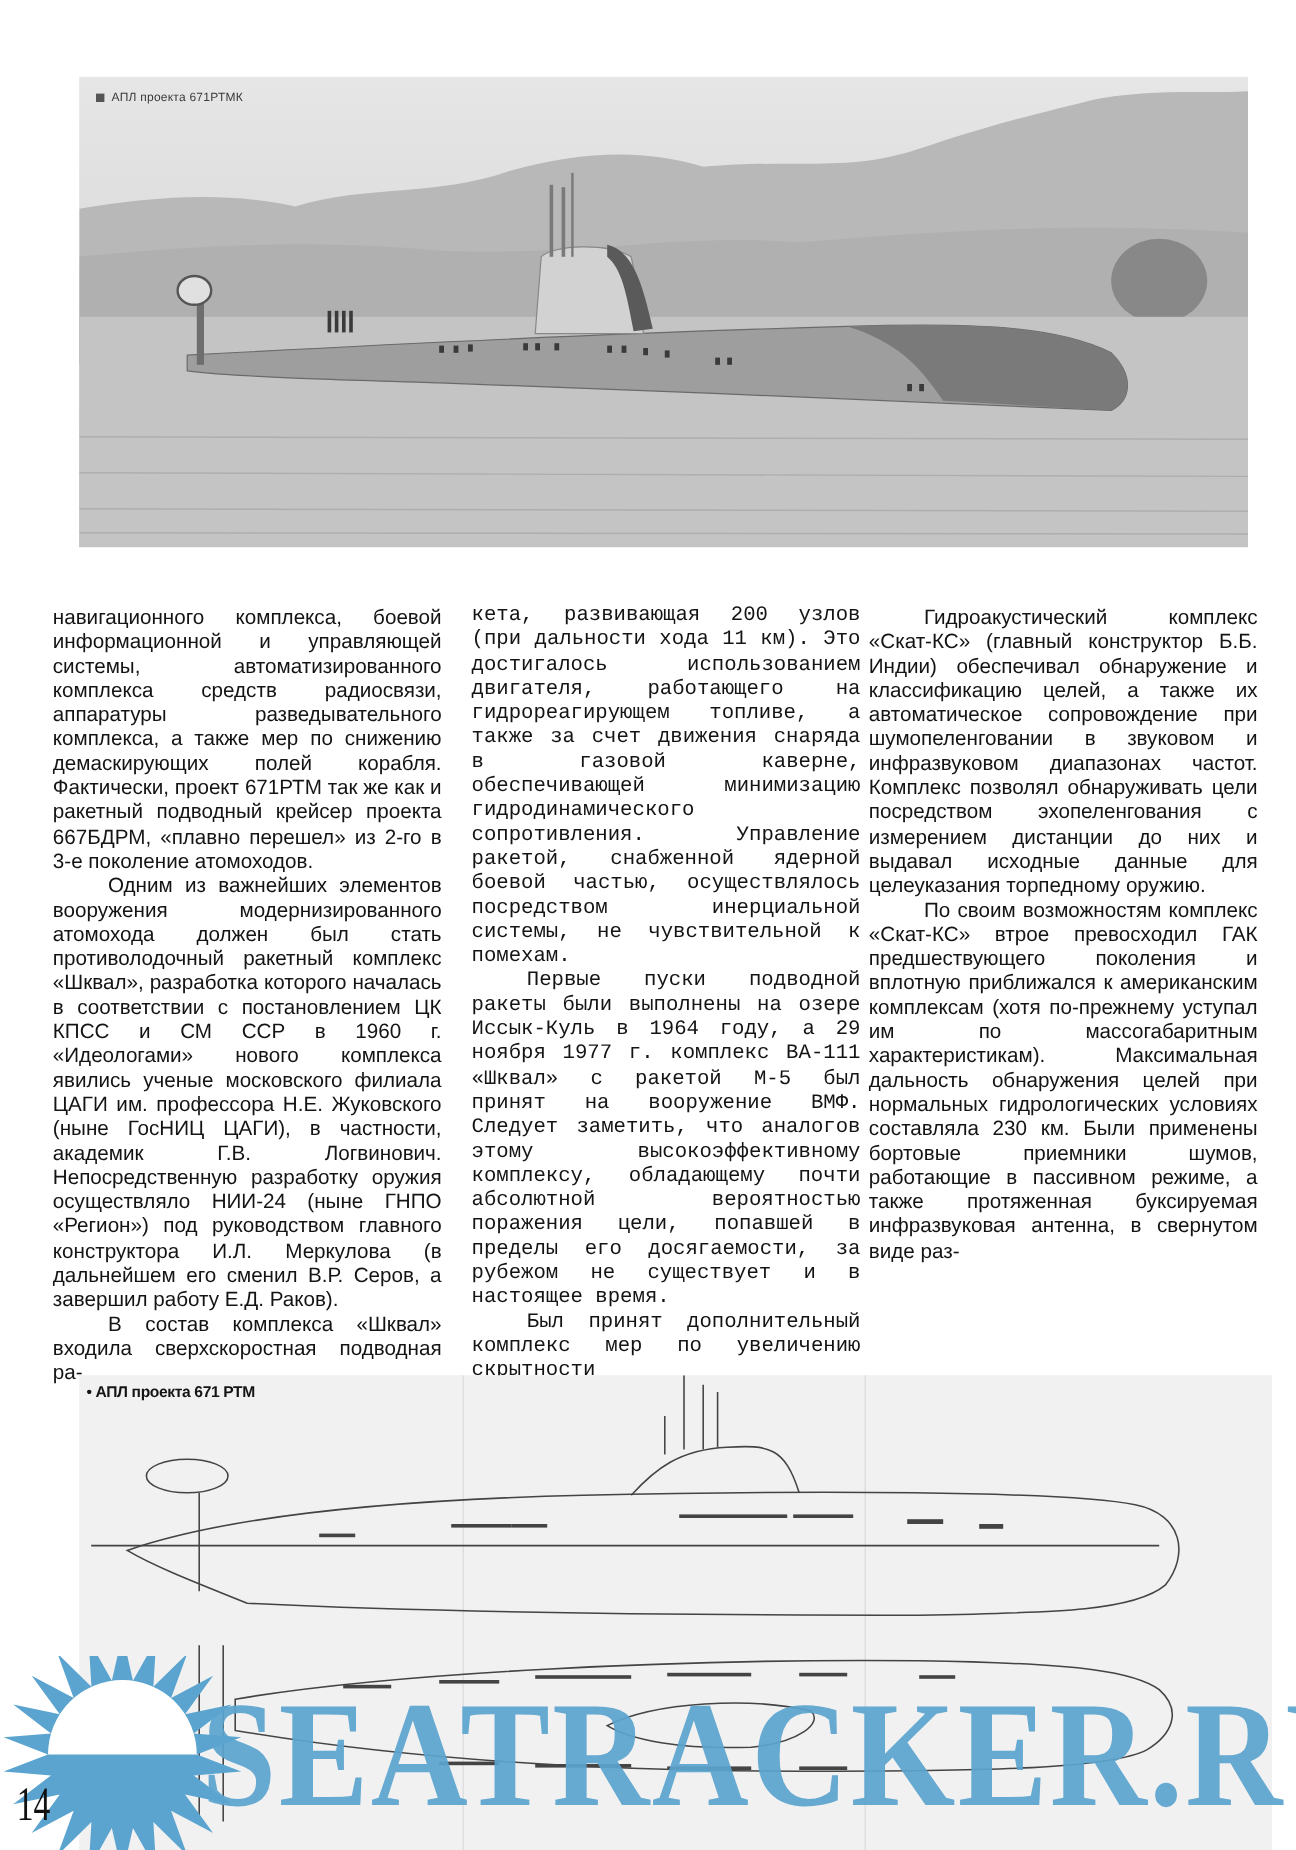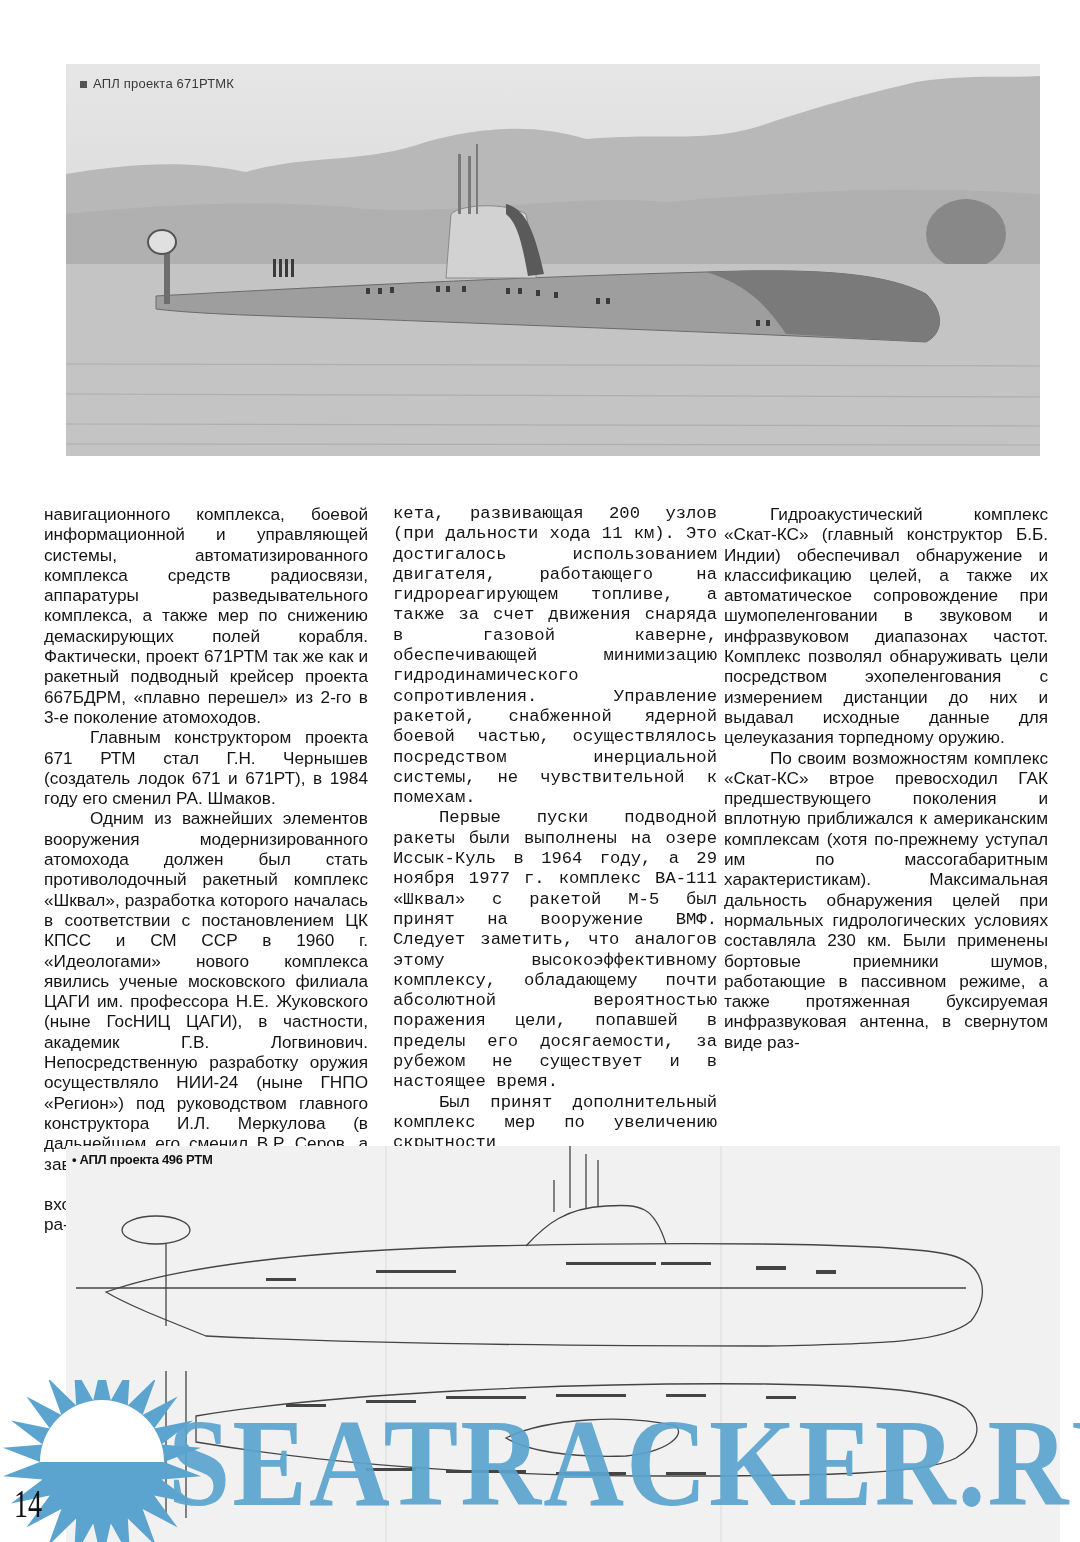--- a/index.html
+++ b/index.html
@@ -7,21 +7,21 @@
     width: 1080px; height: 1542px; background: #ffffff; position: relative; overflow: hidden;
     font-family: "Liberation Sans", "DejaVu Sans", sans-serif; color: #141414;
   }
   .photo {
     position: absolute; left: 66px; top: 64px; width: 974px; height: 392px;
     background: linear-gradient(180deg, #e6e6e6 0%, #dcdcdc 40%, #c8c8c8 62%, #bdbdbd 100%);
     overflow: hidden;
   }
   .photo svg { position: absolute; left: 0; top: 0; }
   .photo-caption {
-    position: absolute; left: 14px; top: 12px; font-size: 13px; color: #3a3a3a; letter-spacing: 0.2px;
+    position: absolute; left: 14px; top: 12px; font-size: 10px; color: #3a3a3a; letter-spacing: 0.2px;
   }
   .photo-caption .sq { display: inline-block; width: 7px; height: 7px; background: #555; margin-right: 6px; vertical-align: middle; }
 
   .columns { position: absolute; top: 468px; left: 44px; width: 1000px; height: 672px; margin-top: 36px; }
   .col {
     position: absolute; top: 0; width: 324px; font-size: 17.2px; line-height: 20.3px;
     text-align: justify; hyphens: manual;
   }
   .col p { margin: 0; text-indent: 0; }
   .col p.indent { text-indent: 46px; }
@@ -107,21 +107,20 @@
     </g>
   </svg>
   <div class="photo-caption">
     <span class="sq"></span><span>АПЛ проекта 671РТМК</span>
   </div>
 </div>
 
 <div class="columns">
   <div class="col col1">
     <p>навигационного комплекса, боевой информационной и управляющей системы, автоматизированного комплекса средств радиосвязи, аппаратуры разведывательного комплекса, а также мер по снижению демаскирующих полей корабля. Фактически, проект 671РТМ так же как и ракетный подводный крейсер проекта 667БДРМ, «плавно перешел» из 2-го в 3-е поколение атомоходов.</p>
-    <p class="indent">Главным конструктором проекта 671 РТМ стал Г.Н. Чернышев (создатель лодок 671 и 671РТ), в 1984 году его сменил РА. Шмаков.</p>
     <p class="indent">Одним из важнейших элементов вооружения модернизированного атомохода должен был стать противолодочный ракетный комплекс «Шквал», разработка которого началась в соответствии с постановлением ЦК КПСС и СМ ССР в 1960 г. «Идеологами» нового комплекса явились ученые московского филиала ЦАГИ им. профессора Н.Е. Жуковского (ныне ГосНИЦ ЦАГИ), в частности, академик Г.В. Логвинович. Непосредственную разработку оружия осуществляло НИИ-24 (ныне ГНПО «Регион») под руководством главного конструктора И.Л. Меркулова (в дальнейшем его сменил В.Р. Серов, а завершил работу Е.Д. Раков).</p>
     <p class="indent">В состав комплекса «Шквал» входила сверхскоростная подводная ра-</p>
   </div>
   <div class="col col2">
     <p>кета, развивающая 200 узлов (при дальности хода 11 км). Это достигалось использованием двигателя, работающего на гидрореагирующем топливе, а также за счет движения снаряда в газовой каверне, обеспечивающей минимизацию гидродинамического сопротивления. Управление ракетой, снабженной ядерной боевой частью, осуществлялось посредством инерциальной системы, не чувствительной к помехам.</p>
     <p class="indent">Первые пуски подводной ракеты были выполнены на озере Иссык-Куль в 1964 году, а 29 ноября 1977 г. комплекс ВА-111 «Шквал» с ракетой М-5 был принят на вооружение ВМФ. Следует заметить, что аналогов этому высокоэффективному комплексу, обладающему почти абсолютной вероятностью поражения цели, попавшей в пределы его досягаемости, за рубежом не существует и в настоящее время.</p>
     <p class="indent">Был принят дополнительный комплекс мер по увеличению скрытности</p>
   </div>
   <div class="col col3">
     <p class="indent">Гидроакустический комплекс «Скат-КС» (главный конструктор Б.Б. Индии) обеспечивал обнаружение и классификацию целей, а также их автоматическое сопровождение при шумопеленговании в звуковом и инфразвуковом диапазонах частот. Комплекс позволял обнаруживать цели посредством эхопеленгования с измерением дистанции до них и выдавал исходные данные для целеуказания торпедному оружию.</p>
@@ -170,21 +169,21 @@
       <rect x="380" y="250" width="80" height="3"></rect>
         <rect x="490" y="248" width="70" height="3"></rect>
       <rect x="600" y="248" width="40" height="3"></rect>
         <rect x="700" y="250" width="30" height="3"></rect>
       <rect x="300" y="322" width="50" height="3"></rect>
         <rect x="380" y="324" width="80" height="3"></rect>
       <rect x="490" y="326" width="70" height="3"></rect>
         <rect x="600" y="326" width="40" height="3"></rect>
     </g>
   </svg>
-  <div class="drawing-caption">• АПЛ проекта 496 РТМ</div>
+  <div class="drawing-caption">• АПЛ проекта 671 РТМ</div>
 </div>
 
 <svg class="watermark" width="1080" height="162" viewBox="0 0 1080 162">
   <g id="sunburst" fill="#5ba4cf">
       <polygon points="102.0,-18.0 110.8,20.6 130.2,-13.9 127.8,25.6 156.1,-2.1 142.6,35.1 177.6,16.5 154.2,48.5 193.0,40.5 161.5,64.5 201.0,67.8 164.0,82.0 201.0,96.2 161.5,99.5 193.0,123.5 154.2,115.5 177.6,147.5 142.6,128.9 156.1,166.1 127.8,138.4 130.2,177.9 110.8,143.4 102.0,182.0 93.2,143.4 73.8,177.9 76.2,138.4 47.9,166.1 61.4,128.9 26.4,147.5 49.8,115.5 11.0,123.5 42.5,99.5 3.0,96.2 40.0,82.0 3.0,67.8 42.5,64.5 11.0,40.5 49.8,48.5 26.4,16.5 61.4,35.1 47.9,-2.1 76.2,25.6 73.8,-13.9 93.2,20.6"></polygon>
       <circle cx="102" cy="82" r="62" fill="#5ba4cf"></circle>
     </g>
   <path d="M40,82 A62,62 0 0 1 164,82 Z" fill="#ffffff"></path>
 </svg>
 <div class="wm-text">SEATRACKER.RU</div>

